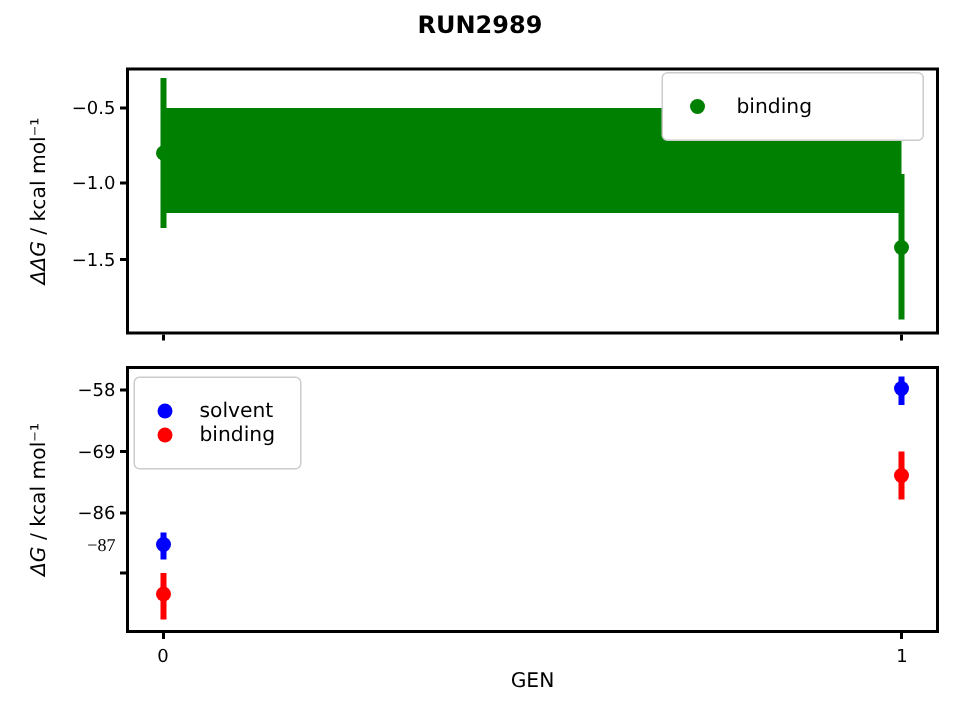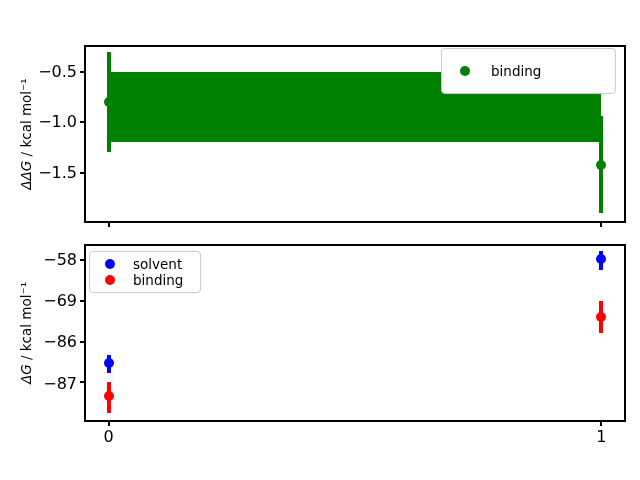--- a/index.html
+++ b/index.html
@@ -21,21 +21,21 @@
     box-sizing:border-box;
     background:transparent;
   }
   #axes-0{left:84px;top:45px;width:542px;height:178px;}
   #axes-1{left:84px;top:244px;width:542px;height:178px;}
   .band{position:absolute;}
   .errbar{position:absolute;}
   .marker{position:absolute;border-radius:50%;}
   .tickmark{position:absolute;background:#000;}
   .ticklabel{
-    position:absolute;font-size:16px;line-height:18px;height:18px;
+    position:absolute;font-size:12px;line-height:18px;height:18px;
     white-space:nowrap;
   }
   .ytl{width:48px;text-align:right;}
   .xtl{width:30px;text-align:center;}
   .ylabel{
     position:absolute;font-size:13.5px;white-space:nowrap;
     transform:translate(-50%,-50%) rotate(-90deg);
   }
   .ylabel i{font-style:italic;}
   #ylabel-0{left:26px;top:134px;}
@@ -47,36 +47,37 @@
   .legend{
     position:absolute;
     background:#fff;
     border:1px solid #ccc;
     border-radius:4px;
     box-sizing:border-box;
     display:flex;flex-direction:column;justify-content:center;
     padding:20px 5px;
   }
   #legend-0{left:441px;top:48px;width:175px;height:46px;}
-  #legend-1{left:89px;top:251px;width:112px;height:42px;}
+  #legend-1{left:89px;top:251px;width:112px;height:62px;}
   .legend-row{display:flex;align-items:center;height:21px;}
   .legend-handle{
     width:36px;display:flex;align-items:center;justify-content:center;
     flex:0 0 36px;
   }
   #legend-1 .legend-handle{width:30px;flex:0 0 30px;}
   .legend-dot{width:10px;height:10px;border-radius:50%;}
   .legend-dotted{width:36px;height:0;border-top:2px dotted #008000;}
   .legend-label{font-size:13.5px;margin-left:8px;white-space:nowrap;}
 </style>
 </head>
 <body>
 
 <div class="figure" id="figure">
 
+  <div class="fig-title">RUN2989</div>
 
   <div id="plot-layer">
       <div class="band" style="left: 108.636px; top: 72.2295px; width: 492.727px; height: 70.0907px; background: rgb(0, 128, 0);"></div>
       <div class="errbar" style="left: 106.636px; top: 51.5552px; width: 4px; height: 100.85px; background: rgb(0, 128, 0);"></div>
       <div class="errbar" style="left: 599.364px; top: 116.099px; width: 4px; height: 96.8159px; background: rgb(0, 128, 0);"></div>
       <div class="marker" style="left: 103.636px; top: 96.9802px; width: 10px; height: 10px; background: rgb(0, 128, 0);"></div>
       <div class="marker" style="left: 596.364px; top: 159.507px; width: 10px; height: 10px; background: rgb(0, 128, 0);"></div>
       <div class="tickmark" style="left: 80px; top: 70.7252px; width: 4px; height: 2px;"></div>
       <div class="ticklabel ytl" style="left: 29px; top: 62.7252px;">−0.5</div>
       <div class="tickmark" style="left: 80px; top: 121.15px; width: 4px; height: 2px;"></div>
@@ -93,33 +94,34 @@
       <div class="marker" style="left: 596.364px; top: 254.443px; width: 10px; height: 10px; background: rgb(0, 0, 255);"></div>
       <div class="marker" style="left: 103.636px; top: 391.397px; width: 10px; height: 10px; background: rgb(255, 0, 0);"></div>
       <div class="marker" style="left: 596.364px; top: 311.744px; width: 10px; height: 10px; background: rgb(255, 0, 0);"></div>
       <div class="tickmark" style="left: 80px; top: 259.256px; width: 4px; height: 2px;"></div>
       <div class="ticklabel ytl" style="left: 29px; top: 251.256px;">−58</div>
       <div class="tickmark" style="left: 80px; top: 299.895px; width: 4px; height: 2px;"></div>
       <div class="ticklabel ytl" style="left: 29px; top: 291.895px;">−69</div>
       <div class="tickmark" style="left: 80px; top: 340.534px; width: 4px; height: 2px;"></div>
       <div class="ticklabel ytl" style="left: 29px; top: 332.534px;">−86</div>
       <div class="tickmark" style="left: 80px; top: 381.174px; width: 4px; height: 2px;"></div>
-      <div class="ticklabel ytl" style="left: 29px; top: 375px;">−87</div>
+      <div class="ticklabel ytl" style="left: 29px; top: 354px; font-family: Liberation Serif, serif;">−87</div>
       <div class="tickmark" style="left: 107.636px; top: 422px; width: 2px; height: 4px;"></div>
       <div class="ticklabel xtl" style="left: 93.6364px; top: 428px;">0</div>
       <div class="tickmark" style="left: 600.364px; top: 422px; width: 2px; height: 4px;"></div>
       <div class="ticklabel xtl" style="left: 586.364px; top: 428px;">1</div>
     </div>
 
   <div class="axes" id="axes-0"></div>
   <div class="axes" id="axes-1"></div>
 
   <div class="ylabel" id="ylabel-0"><i>ΔΔG</i><span> / kcal mol⁻¹</span></div>
   <div class="ylabel" id="ylabel-1"><i>ΔG</i><span> / kcal mol⁻¹</span></div>
 
+  <div class="xlabel">GEN</div>
 
   <div class="legend" id="legend-0">
     <div class="legend-row">
       <span class="legend-handle">
           <span class="legend-dot" style="background: rgb(0, 128, 0);"></span>
         </span>
       <span class="legend-label">binding</span>
     </div>
   </div>
 

